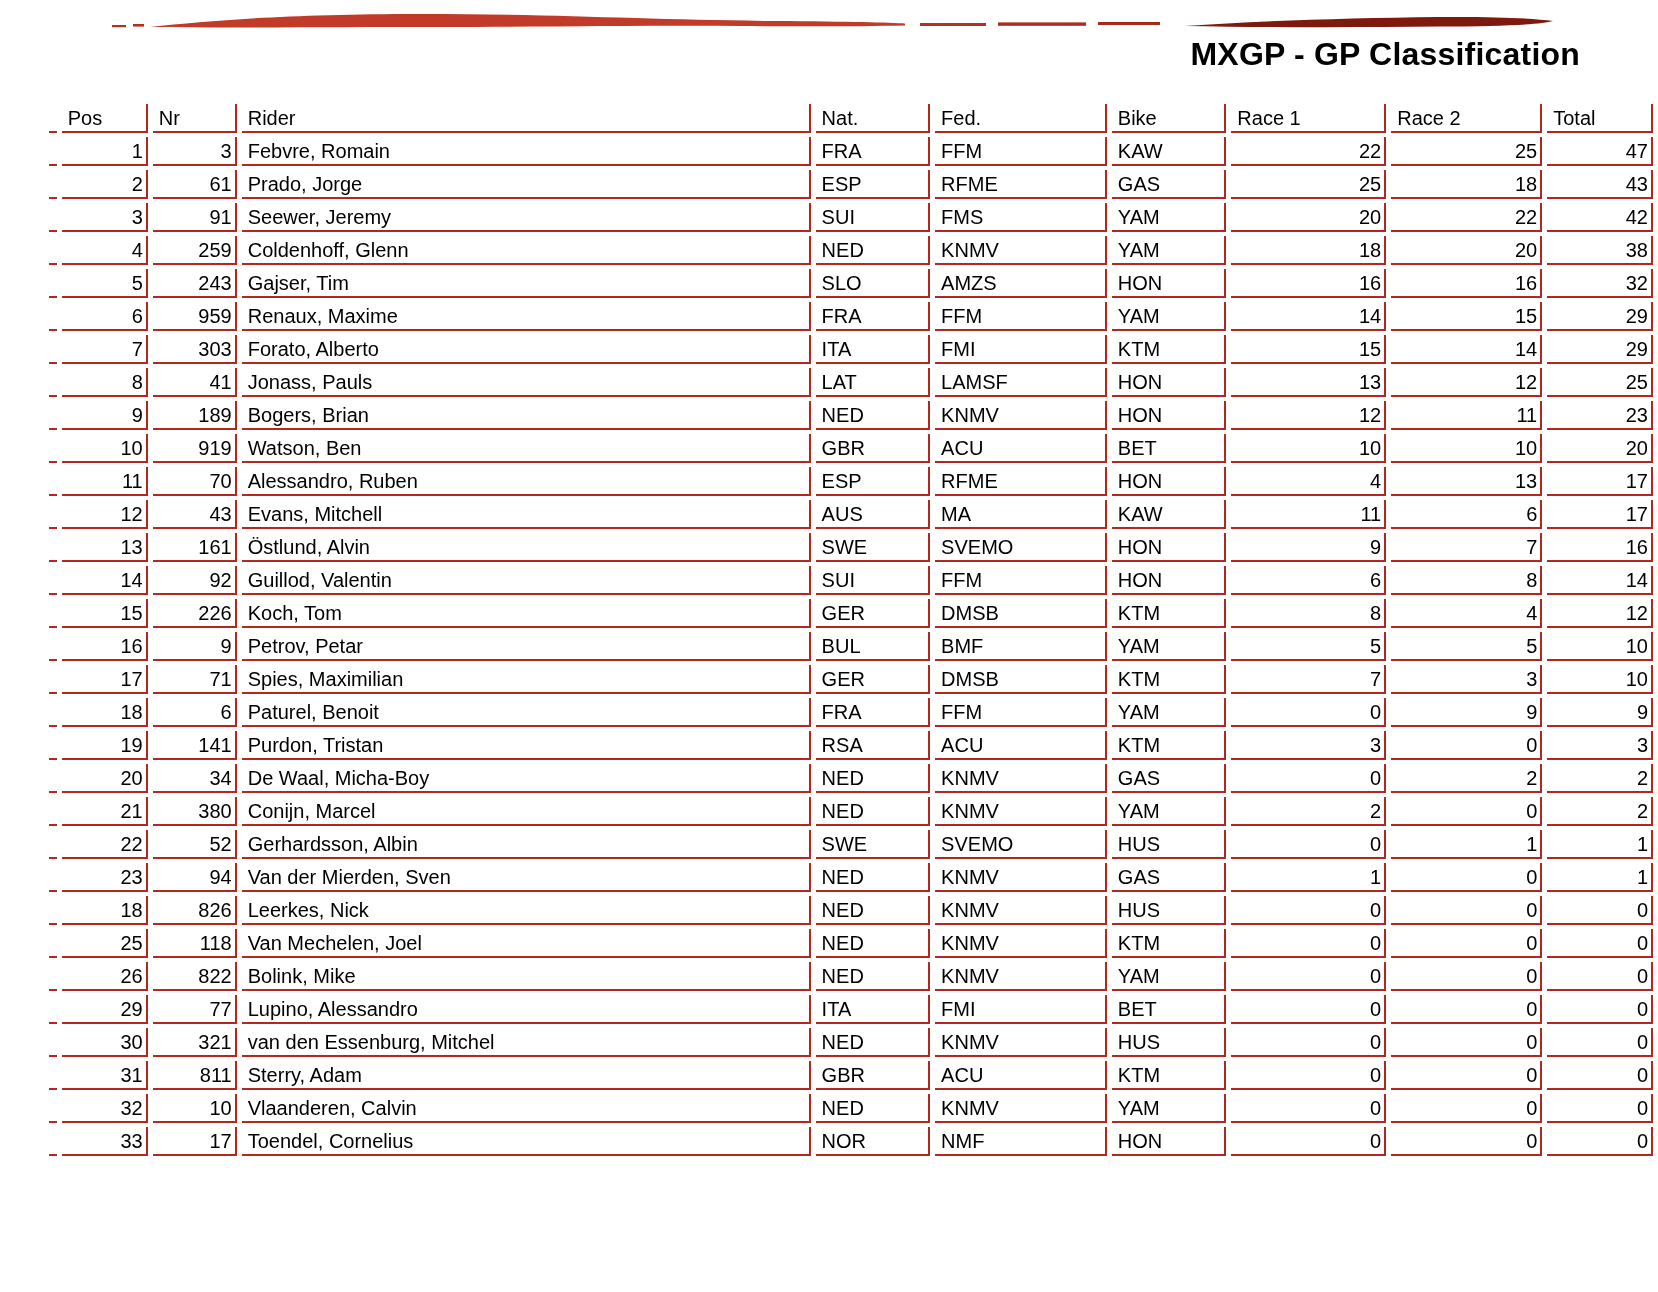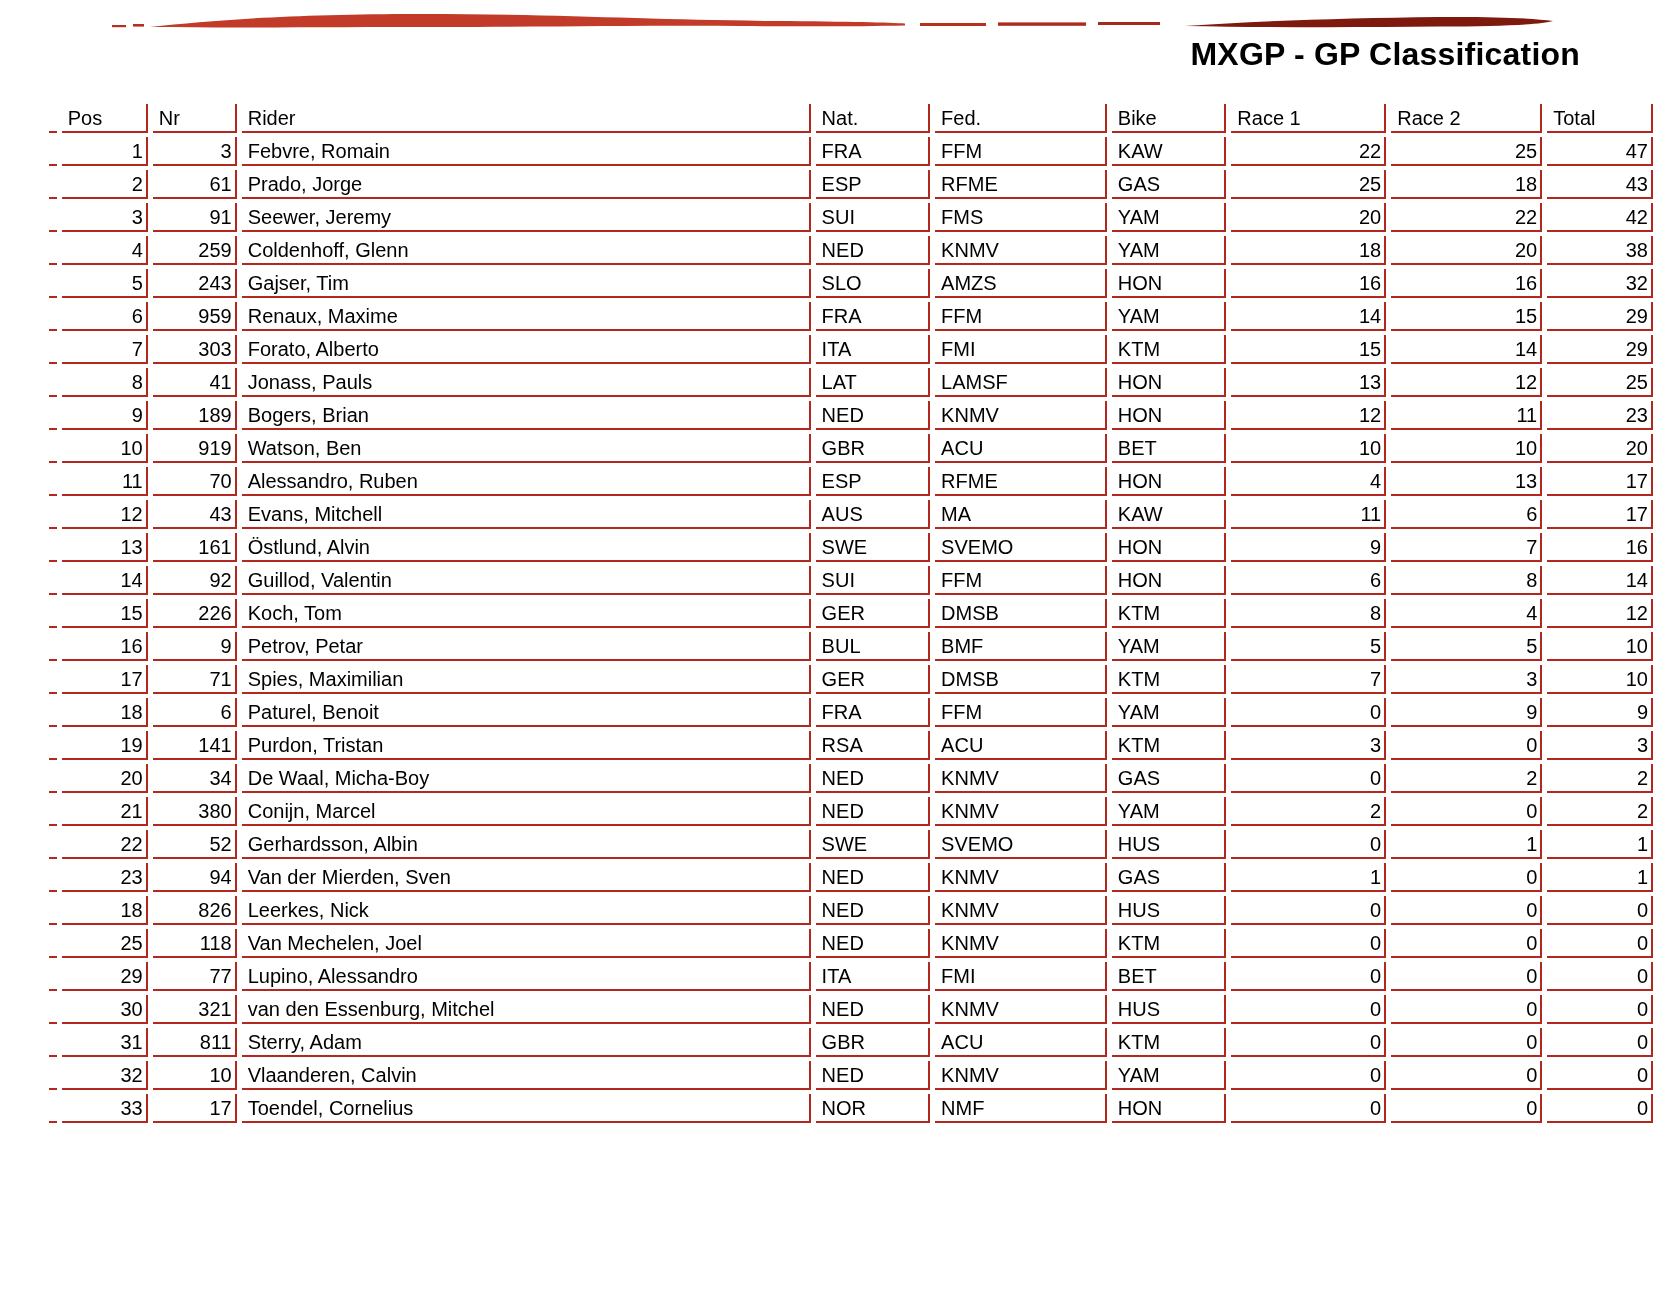--- a/index.html
+++ b/index.html
@@ -381,20 +381,32 @@
         <td>Van Mechelen, Joel</td>
         <td>NED</td>
         <td>KNMV</td>
         <td>KTM</td>
         <td class="num">0</td>
         <td class="num">0</td>
         <td class="num">0</td>
       </tr>
       <tr>
         <td class="stub"></td>
+        <td class="num">26</td>
+        <td class="num">822</td>
+        <td>Bolink, Mike</td>
+        <td>NED</td>
+        <td>KNMV</td>
+        <td>YAM</td>
+        <td class="num">0</td>
+        <td class="num">0</td>
+        <td class="num">0</td>
+      </tr>
+      <tr>
+        <td class="stub"></td>
         <td class="num">29</td>
         <td class="num">77</td>
         <td>Lupino, Alessandro</td>
         <td>ITA</td>
         <td>FMI</td>
         <td>BET</td>
         <td class="num">0</td>
         <td class="num">0</td>
         <td class="num">0</td>
       </tr>

